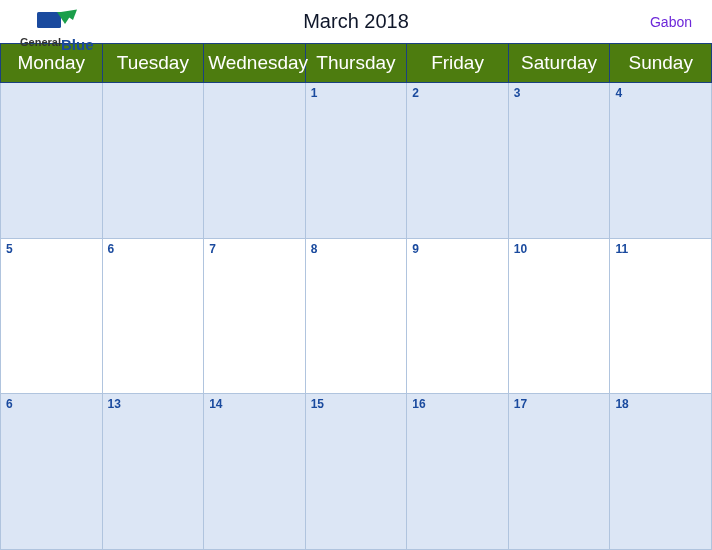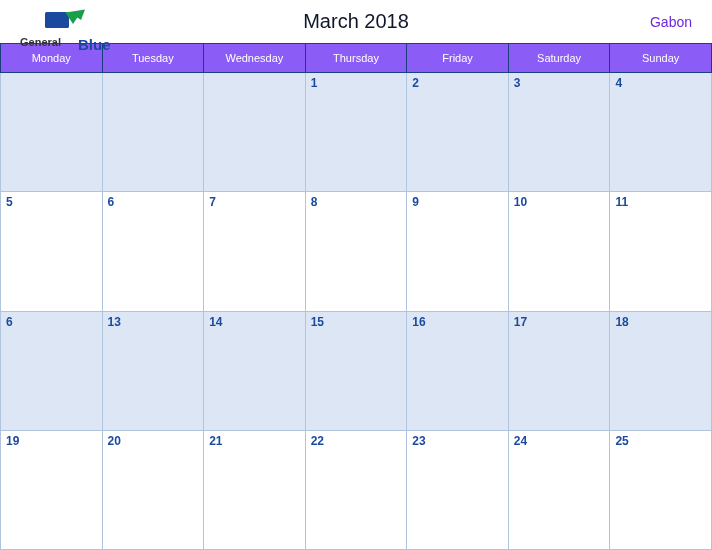--- a/index.html
+++ b/index.html
@@ -75,25 +75,25 @@
     }
 
     .calendar-table {
       width: 100%;
       flex: 1;
       border-collapse: collapse;
       table-layout: fixed;
     }
 
     .calendar-table thead tr th {
-      background-color: #8b5cf6;
+      background-color: #4d7c0f;
       color: #fff;
       text-align: center;
       padding: 8px 4px;
-      font-size: 11px;
+      font-size: 19px;
       font-weight: normal;
       border: 1px solid #1a4080;
     }
 
     .calendar-table tbody tr {
       background-color: #fff;
     }
 
     .calendar-table tbody tr:nth-child(odd) {
       background-color: #dce6f5;
@@ -128,21 +128,21 @@
 <body>
 
 <div class="calendar-container">
   <div class="calendar-header">
     <div class="logo-area">
       <svg class="logo-icon" width="50" height="35" viewBox="0 0 50 35">
         <rect x="0" y="5" width="30" height="20" rx="2" fill="#1a4a9e"></rect>
         <polygon points="25,5 45,5 35,20" fill="#1a9e4a"></polygon>
         <polygon points="30,5 50,2 45,15" fill="#1a9e4a"></polygon>
       </svg>
-      <div style="display:flex; flex-direction:row; gap:17px;">
+      <div style="display:flex; flex-direction:row; gap:0;">
         <span class="logo-text-general">General</span>
         <span class="logo-text-blue" style="color:#1a4a9e; font-weight:bold; font-size:15px;">Blue</span>
       </div>
     </div>
 
     <h1 class="calendar-title">March 2018</h1>
 
     <span class="country-label">Gabon</span>
   </div>
 
@@ -179,24 +179,15 @@
         </tr>
         <tr>
           <td><span class="day-num">6</span></td>
           <td><span class="day-num">13</span></td>
           <td><span class="day-num">14</span></td>
           <td><span class="day-num">15</span></td>
           <td><span class="day-num">16</span></td>
           <td><span class="day-num">17</span></td>
           <td><span class="day-num">18</span></td>
         </tr>
-        <tr>
-          <td><span class="day-num">19</span></td>
-          <td><span class="day-num">20</span></td>
-          <td><span class="day-num">21</span></td>
-          <td><span class="day-num">22</span></td>
-          <td><span class="day-num">23</span></td>
-          <td><span class="day-num">24</span></td>
-          <td><span class="day-num">25</span></td>
-        </tr>
       </tbody>
   </table>
 </div>
 
 </body></html>

